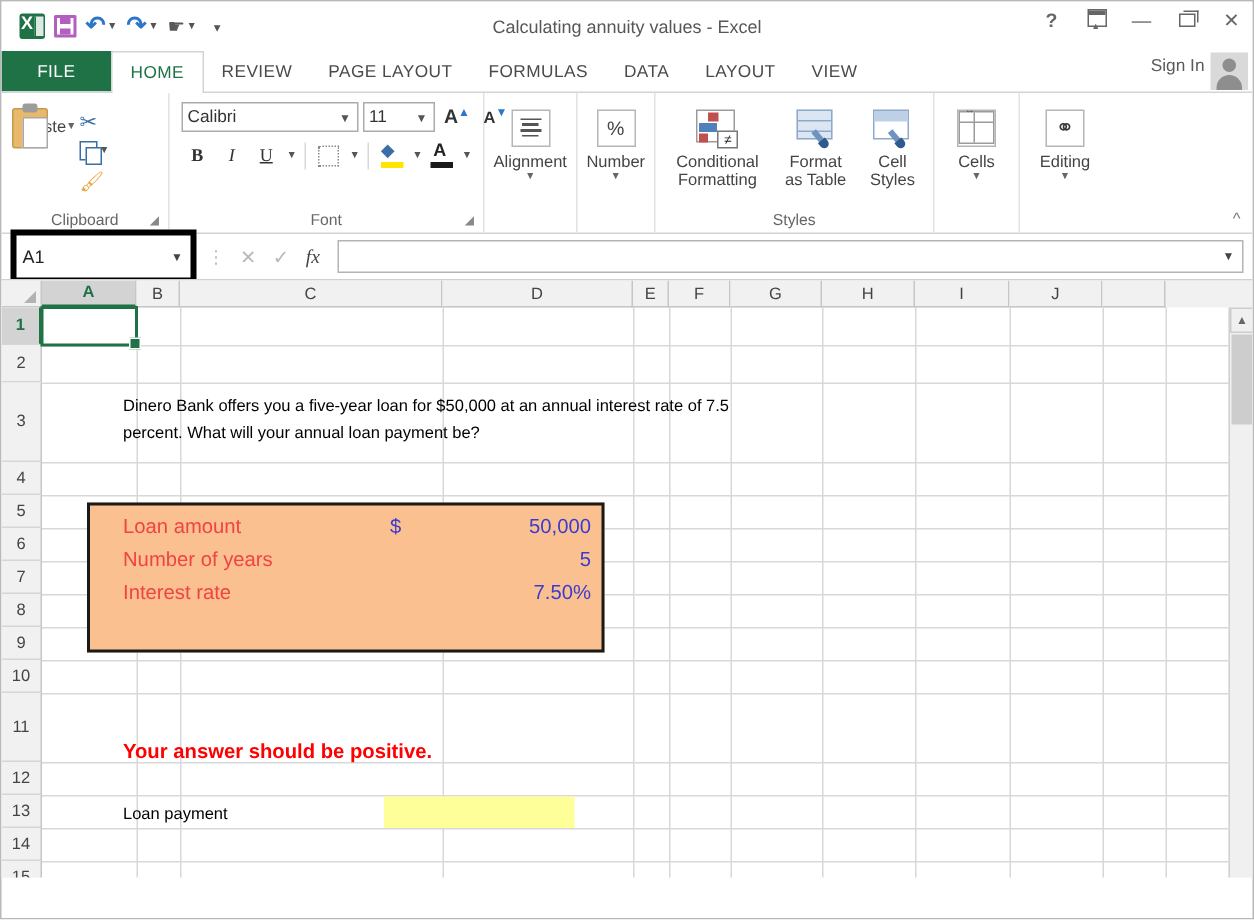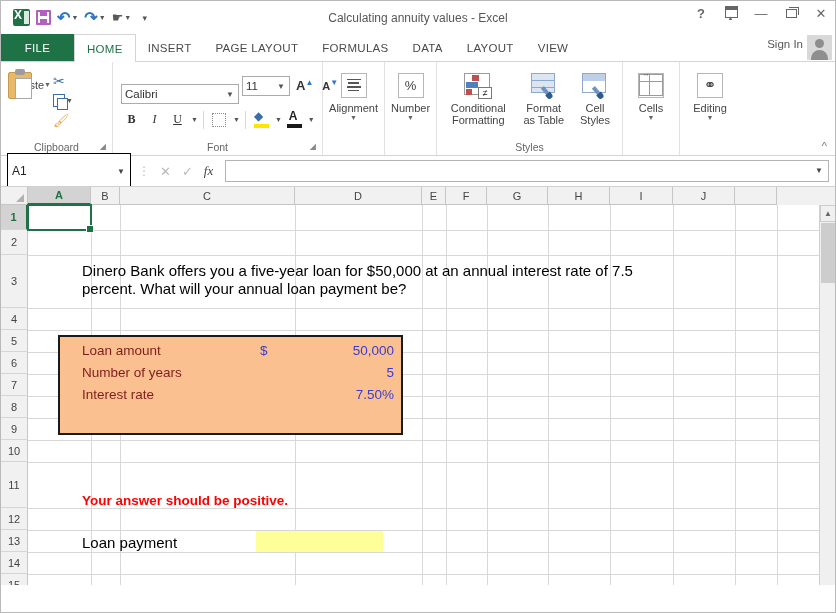--- a/index.html
+++ b/index.html
@@ -259,21 +259,21 @@
     height: 20px;
     border: 1px solid #ababab;
     background: #fff;
     font-size: 11.5px;
     color: #333;
     display:flex; align-items:center;
     padding: 0 3px;
     position: relative;
   }
   .combo .cb-caret { position:absolute; right:4px; font-size:8px; color:#555;}
-  .fname { width: 118px; margin-top: 16px; }
+  .fname { width: 118px; }
   .fsize { width: 48px; }
   .grow-a, .shrink-a {
     font-size: 13px; color:#333; padding: 0 3px; position:relative;
   }
   .grow-a sup, .shrink-a sup { color:#2b76c9; font-size:8px; }
   .fbtn {
     width: 21px; height: 21px;
     display:flex; align-items:center; justify-content:center;
     font-size: 12px; color: #333;
   }
@@ -386,21 +386,21 @@
   .formulabar {
     height: 30px;
     display: flex;
     align-items: center;
     padding: 3px 6px;
     gap: 5px;
     background: #fff;
   }
   .namebox {
     width: 124px; height: 36px;
-    border: 1px solid #000000;
+    border: 4px solid #000000;
     background:#fff;
     display:flex; align-items:center;
     padding: 0 4px;
     font-size: 12px; color: #222;
     position:relative;
   }
   .namebox .cb-caret { position:absolute; right:5px; font-size:8px; color:#444;}
   .fb-divider { color:#bbb; font-size:12px; padding: 0 2px; }
   .fb-icons { display:flex; align-items:center; gap:11px; padding: 0 7px 0 3px;}
   .fb-x { color:#b9b9b9; font-size:13px; }
@@ -484,42 +484,42 @@
     position:absolute; right:-4px; bottom:-4px;
     width:6px;height:6px;background:#1f7246;
     border:1px solid #fff;
   }
   .orangebox {
     position:absolute;
     background:#fac090;
     border: 2px solid #1a1a1a;
   }
   .ob-label {
-    position:absolute; font-size:13.5px; color:#7f1d1d;
+    position:absolute; font-size:13.5px; color:#ef4444;
   }
   .ob-val {
     position:absolute; font-size:13.5px; color:#3b3bd0; text-align:right;
   }
   .ob-dollar {
     position:absolute; font-size:13.5px; color:#3b3bd0;
   }
   .redtext {
     position:absolute;
     font-size:13.5px;
     font-weight:bold;
     color:#ff0000;
     line-height:17px;
   }
   .yellowcell {
     position:absolute;
     background:#ffff99;
   }
   .bodytext {
     position:absolute;
-    font-size:15px;
+    font-size:11px;
     color:#000;
     line-height:18px;
   }
   
   .vscroll {
     position:absolute; right:0; top:0; bottom:0; width:16px;
     background:#f0f0f0;
     border-left:1px solid #d0d0d0;
   }
   .vs-up {
@@ -568,21 +568,21 @@
       <span class="win-btn"><span class="ribbon-disp"></span></span>
       <span class="win-btn">—</span>
       <span class="win-btn"><span class="restore-ico"></span></span>
       <span class="win-btn">✕</span>
     </div>
   </div>
 
   <div class="tabbar">
     <div class="tab-file">FILE</div>
     <div class="tab active">HOME</div>
-    <div class="tab">INSERT</div>
+    <div class="tab">REVIEW</div>
     <div class="tab">PAGE LAYOUT</div>
     <div class="tab">FORMULAS</div>
     <div class="tab">DATA</div>
     <div class="tab">LAYOUT</div>
     <div class="tab">VIEW</div>
     <div class="signin">Sign In</div>
     <div class="avatar"></div>
   </div>
 
   <div class="ribbon">

